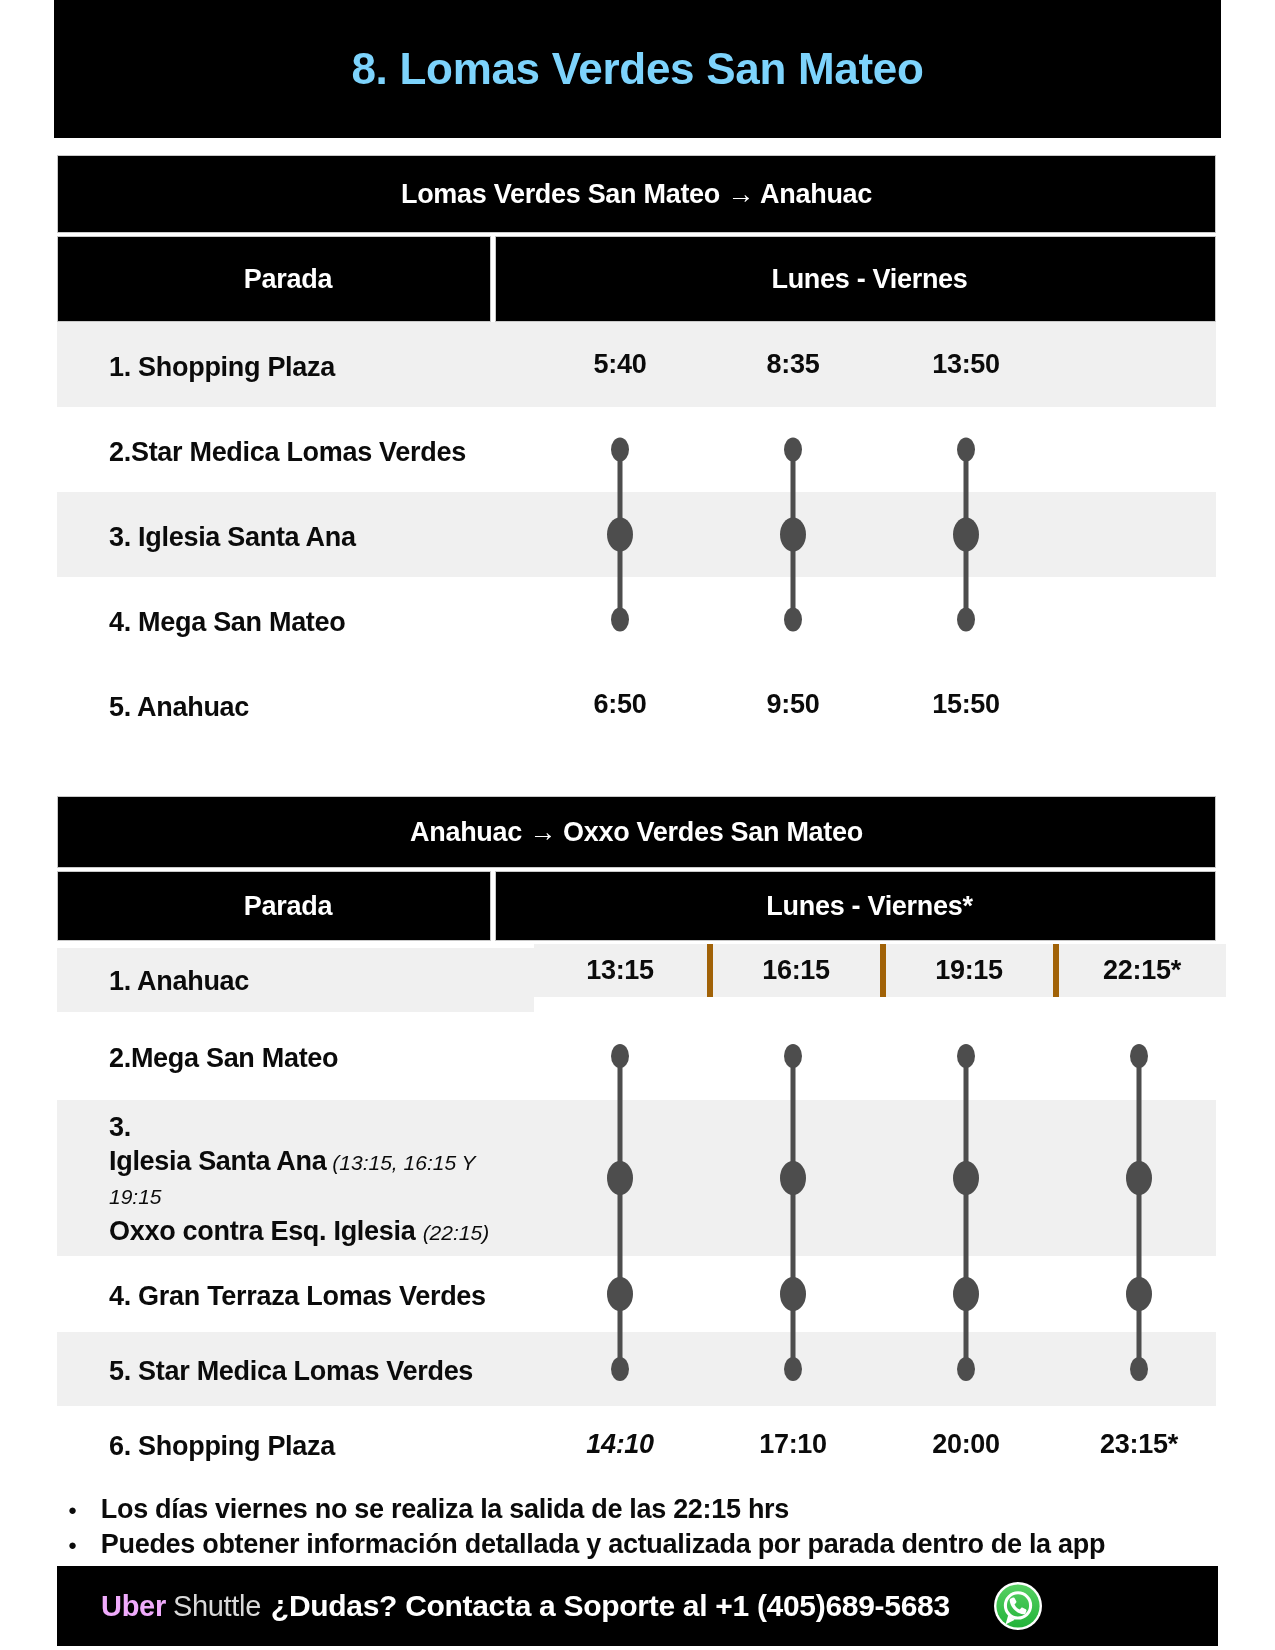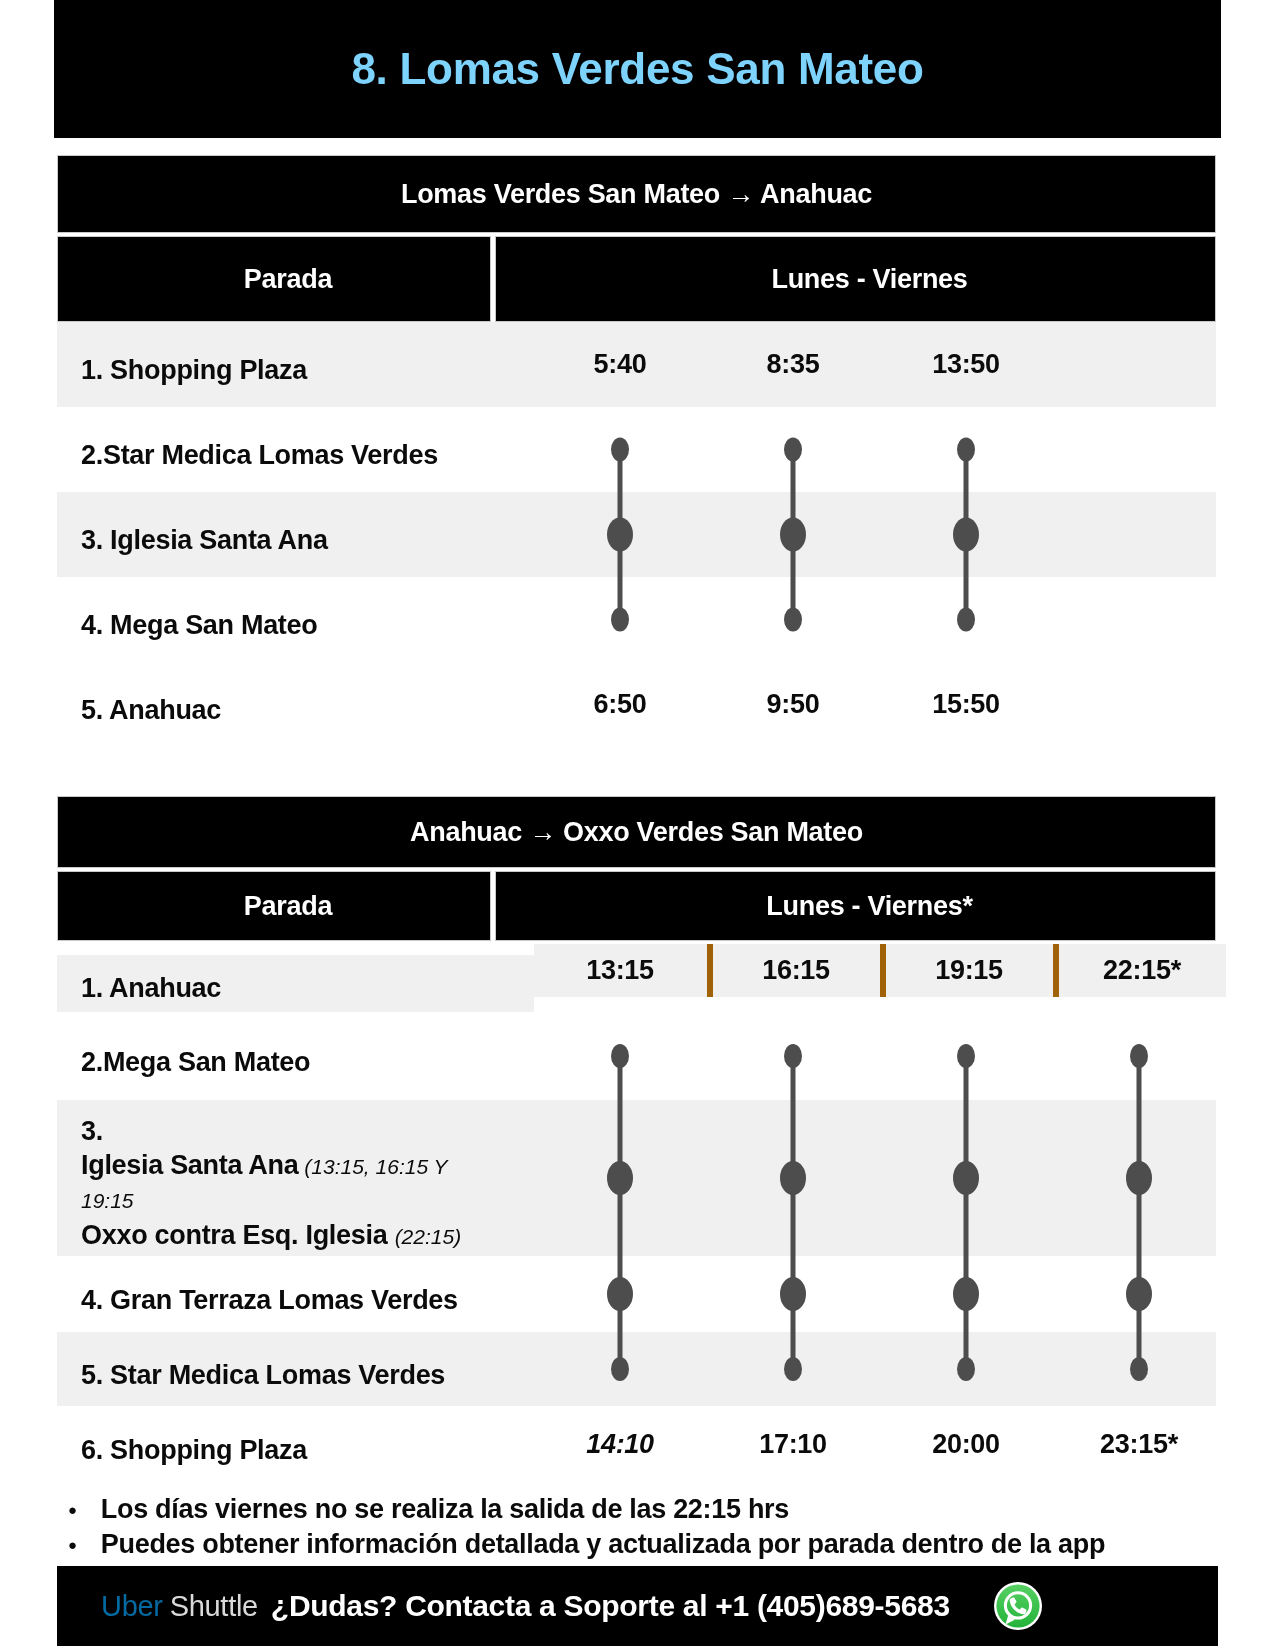--- a/index.html
+++ b/index.html
@@ -28,22 +28,22 @@
     display:flex; align-items:center; justify-content:center;
     font-size:27px; font-weight:bold;padding-left:28px;
   }
   .col-stop { width:434px; }
   .col-days { flex:1; }
   .rows { position:relative; }
   .row { position:relative; background:#fff; }
   .row.shade { background:var(--shade,#f0f0f0); }
   .row.boxed-row { background:#fff; }
   .stop-label {
-    position:absolute; left:0; top:11px; bottom:0; width:477px;
-    display:flex; align-items:center; padding-left:24px; box-sizing:border-box;
+    position:absolute; left:0; top:4px; bottom:0; width:477px;
+    display:flex; align-items:center; padding-left:52px; box-sizing:border-box;
     font-size:27px; font-weight:bold; line-height:34px;
   }
   .row.boxed-row .stop-label { background:var(--shade,#f0f0f0); bottom:auto; height:66px; }
   .slot {
     position:absolute; top:0; height:100%; width:173px; box-sizing:border-box;
     display:flex; align-items:center; justify-content:center;
     font-size:27px; font-weight:bold;
   }
   .slot.box { background:var(--shade,#f0f0f0); height:53px; z-index:1; }
   .slot.box.sep { border-left:6px solid #a16207; }
@@ -54,21 +54,21 @@
   
   .notes { position:absolute; left:68px; top:1492px; width:1150px; margin:0; padding:0; list-style:none; }
   .note { display:flex; align-items:flex-start; gap:24px; font-size:27px; font-weight:bold; line-height:35px; }
   .bullet { font-size:15px; line-height:35px; }
   
   .footer {
     position:absolute; left:57px; top:1566px; width:1161px; height:80px;
     background:#000; color:#fff;
   }
   .brand { position:absolute; left:44px; top:50%; transform:translateY(-50%); font-size:29px; white-space:nowrap; }
-  .brand-bold { font-weight:normal; color:#0369a1; }
+  .brand-bold { font-weight:bold; color:#f0abfc; }
   .brand-light { font-weight:normal; color:#d9d9d9; margin-left:7px; }
   .support { position:absolute; left:50%; top:50%; transform:translate(-54%,-50%);
     font-size:30px; font-weight:bold; white-space:nowrap; }
   .wa-icon { position:absolute; left:936px; top:50%; transform:translateY(-50%); width:50px; height:50px; cursor:pointer; }
 </style>
 </head>
 <body>
 
 <div class="page" style="--shade: #f0f0f0;">
 

